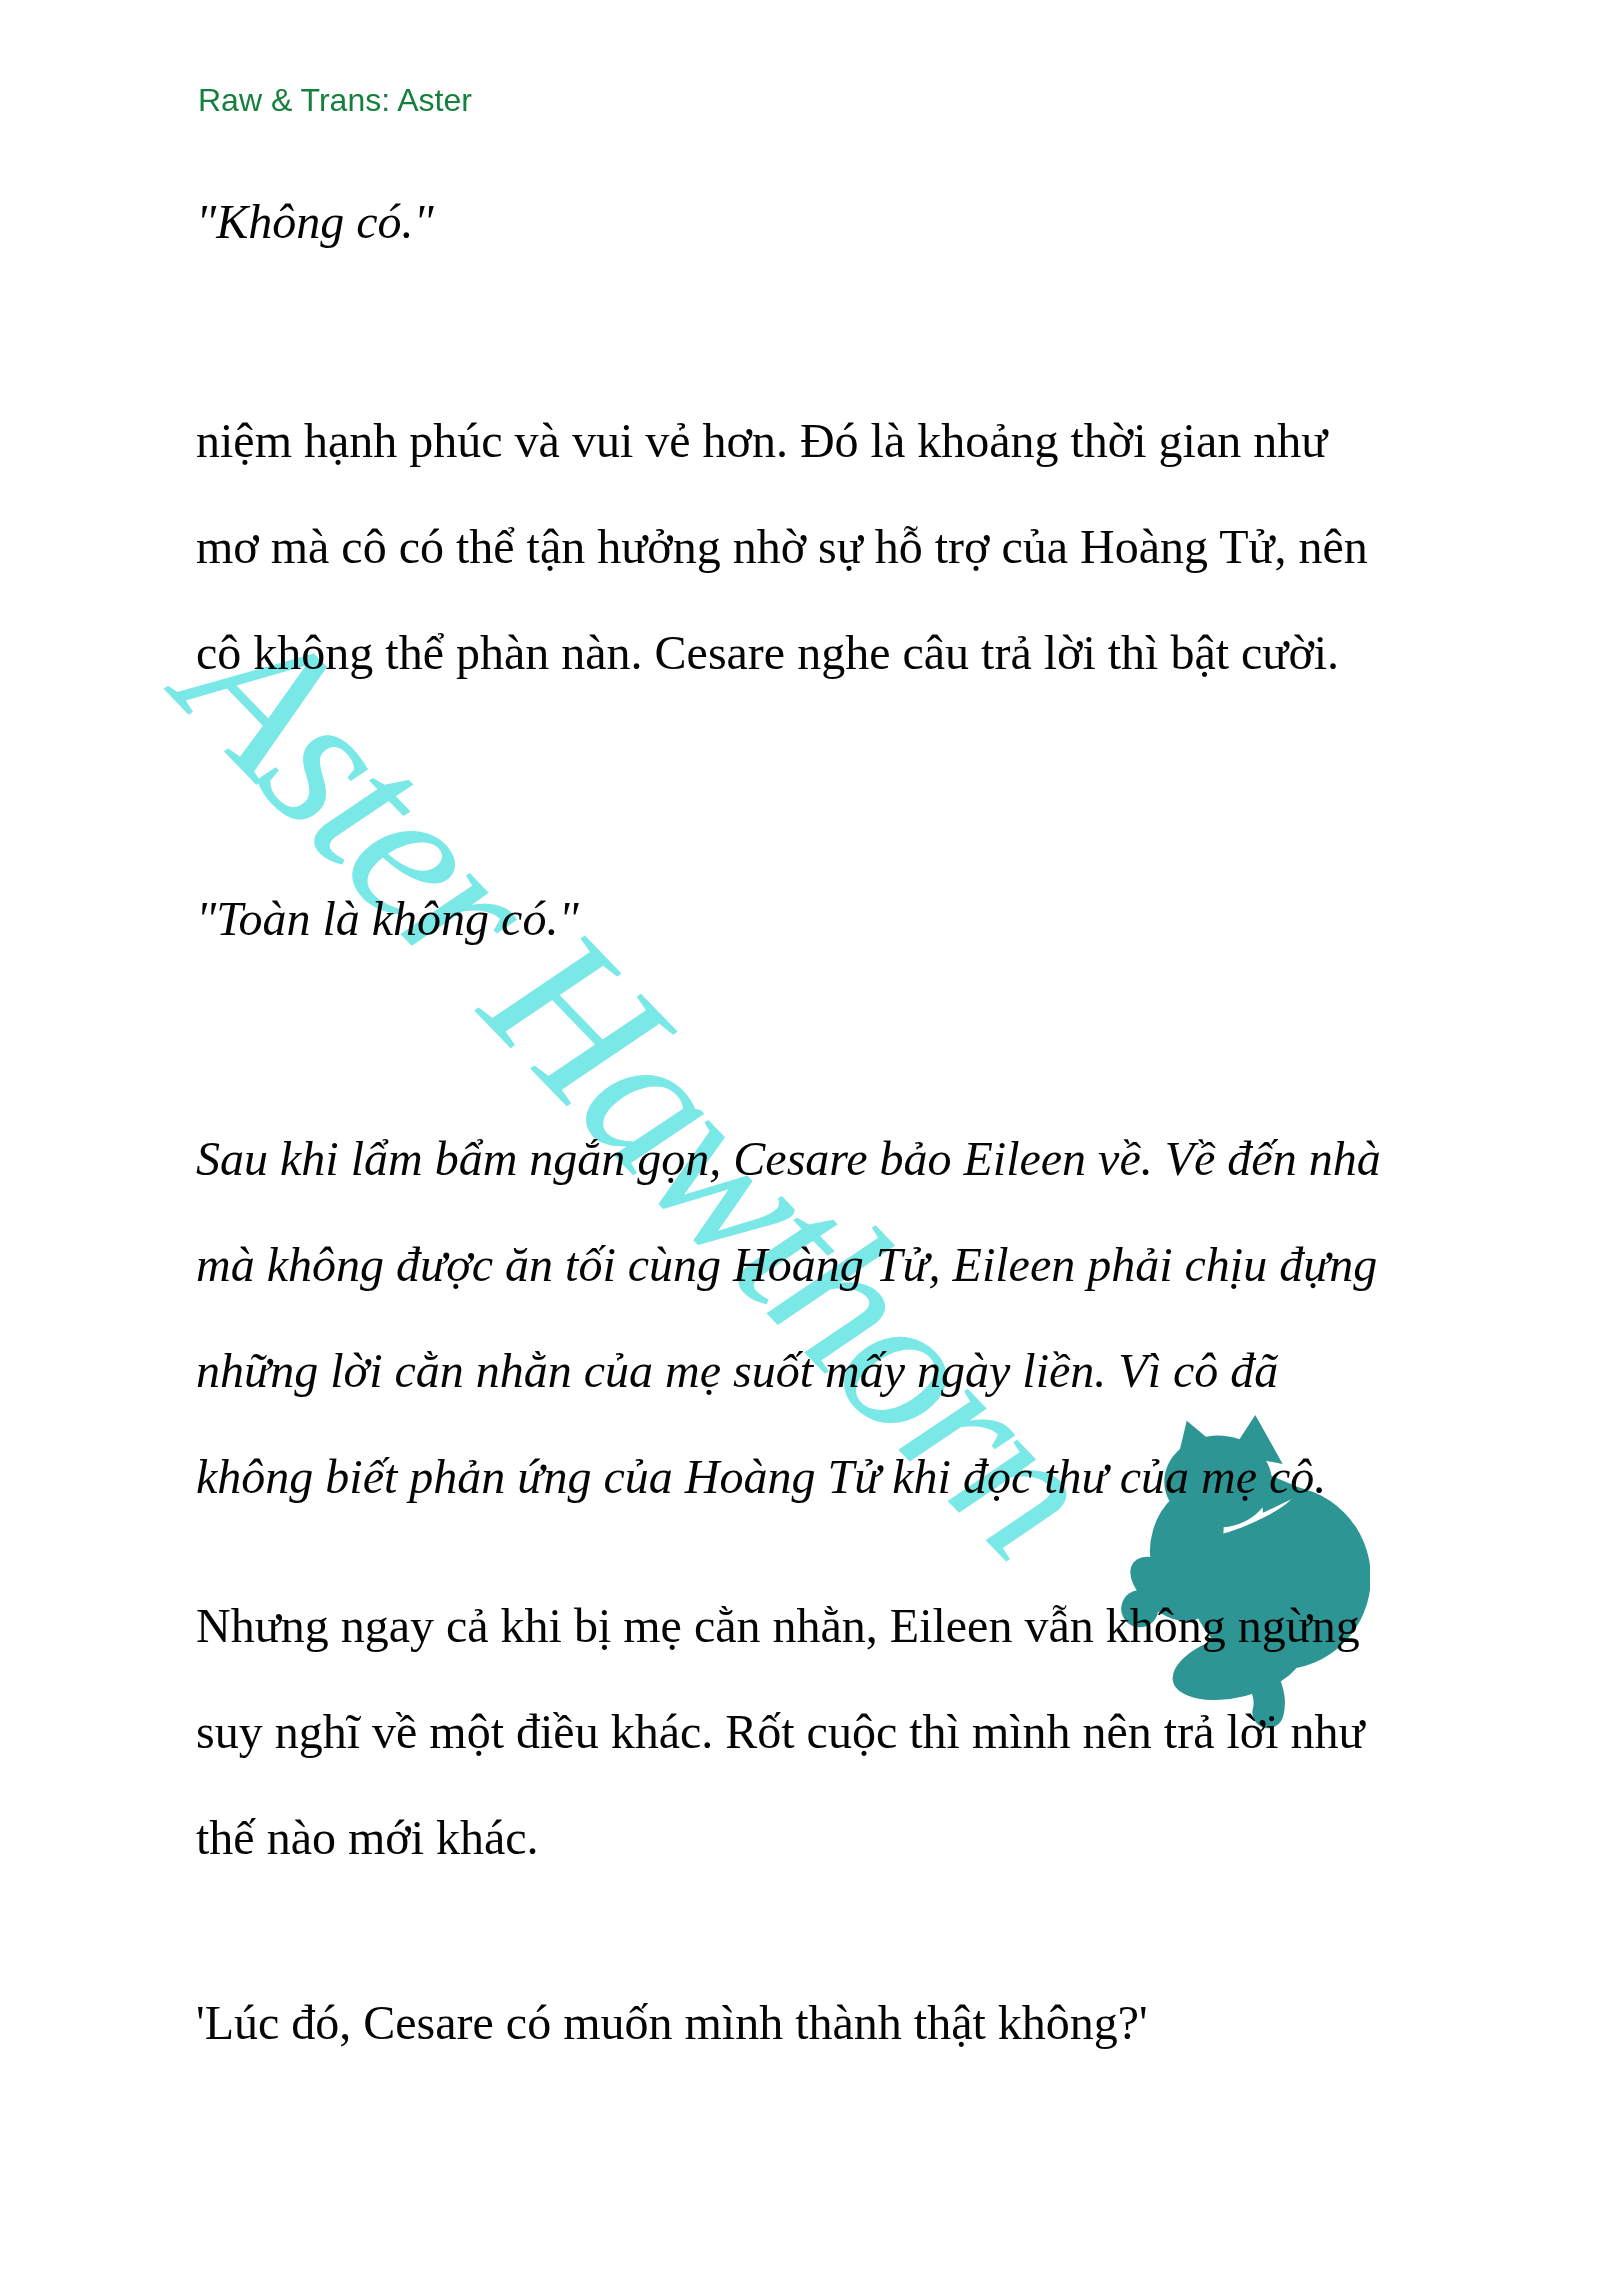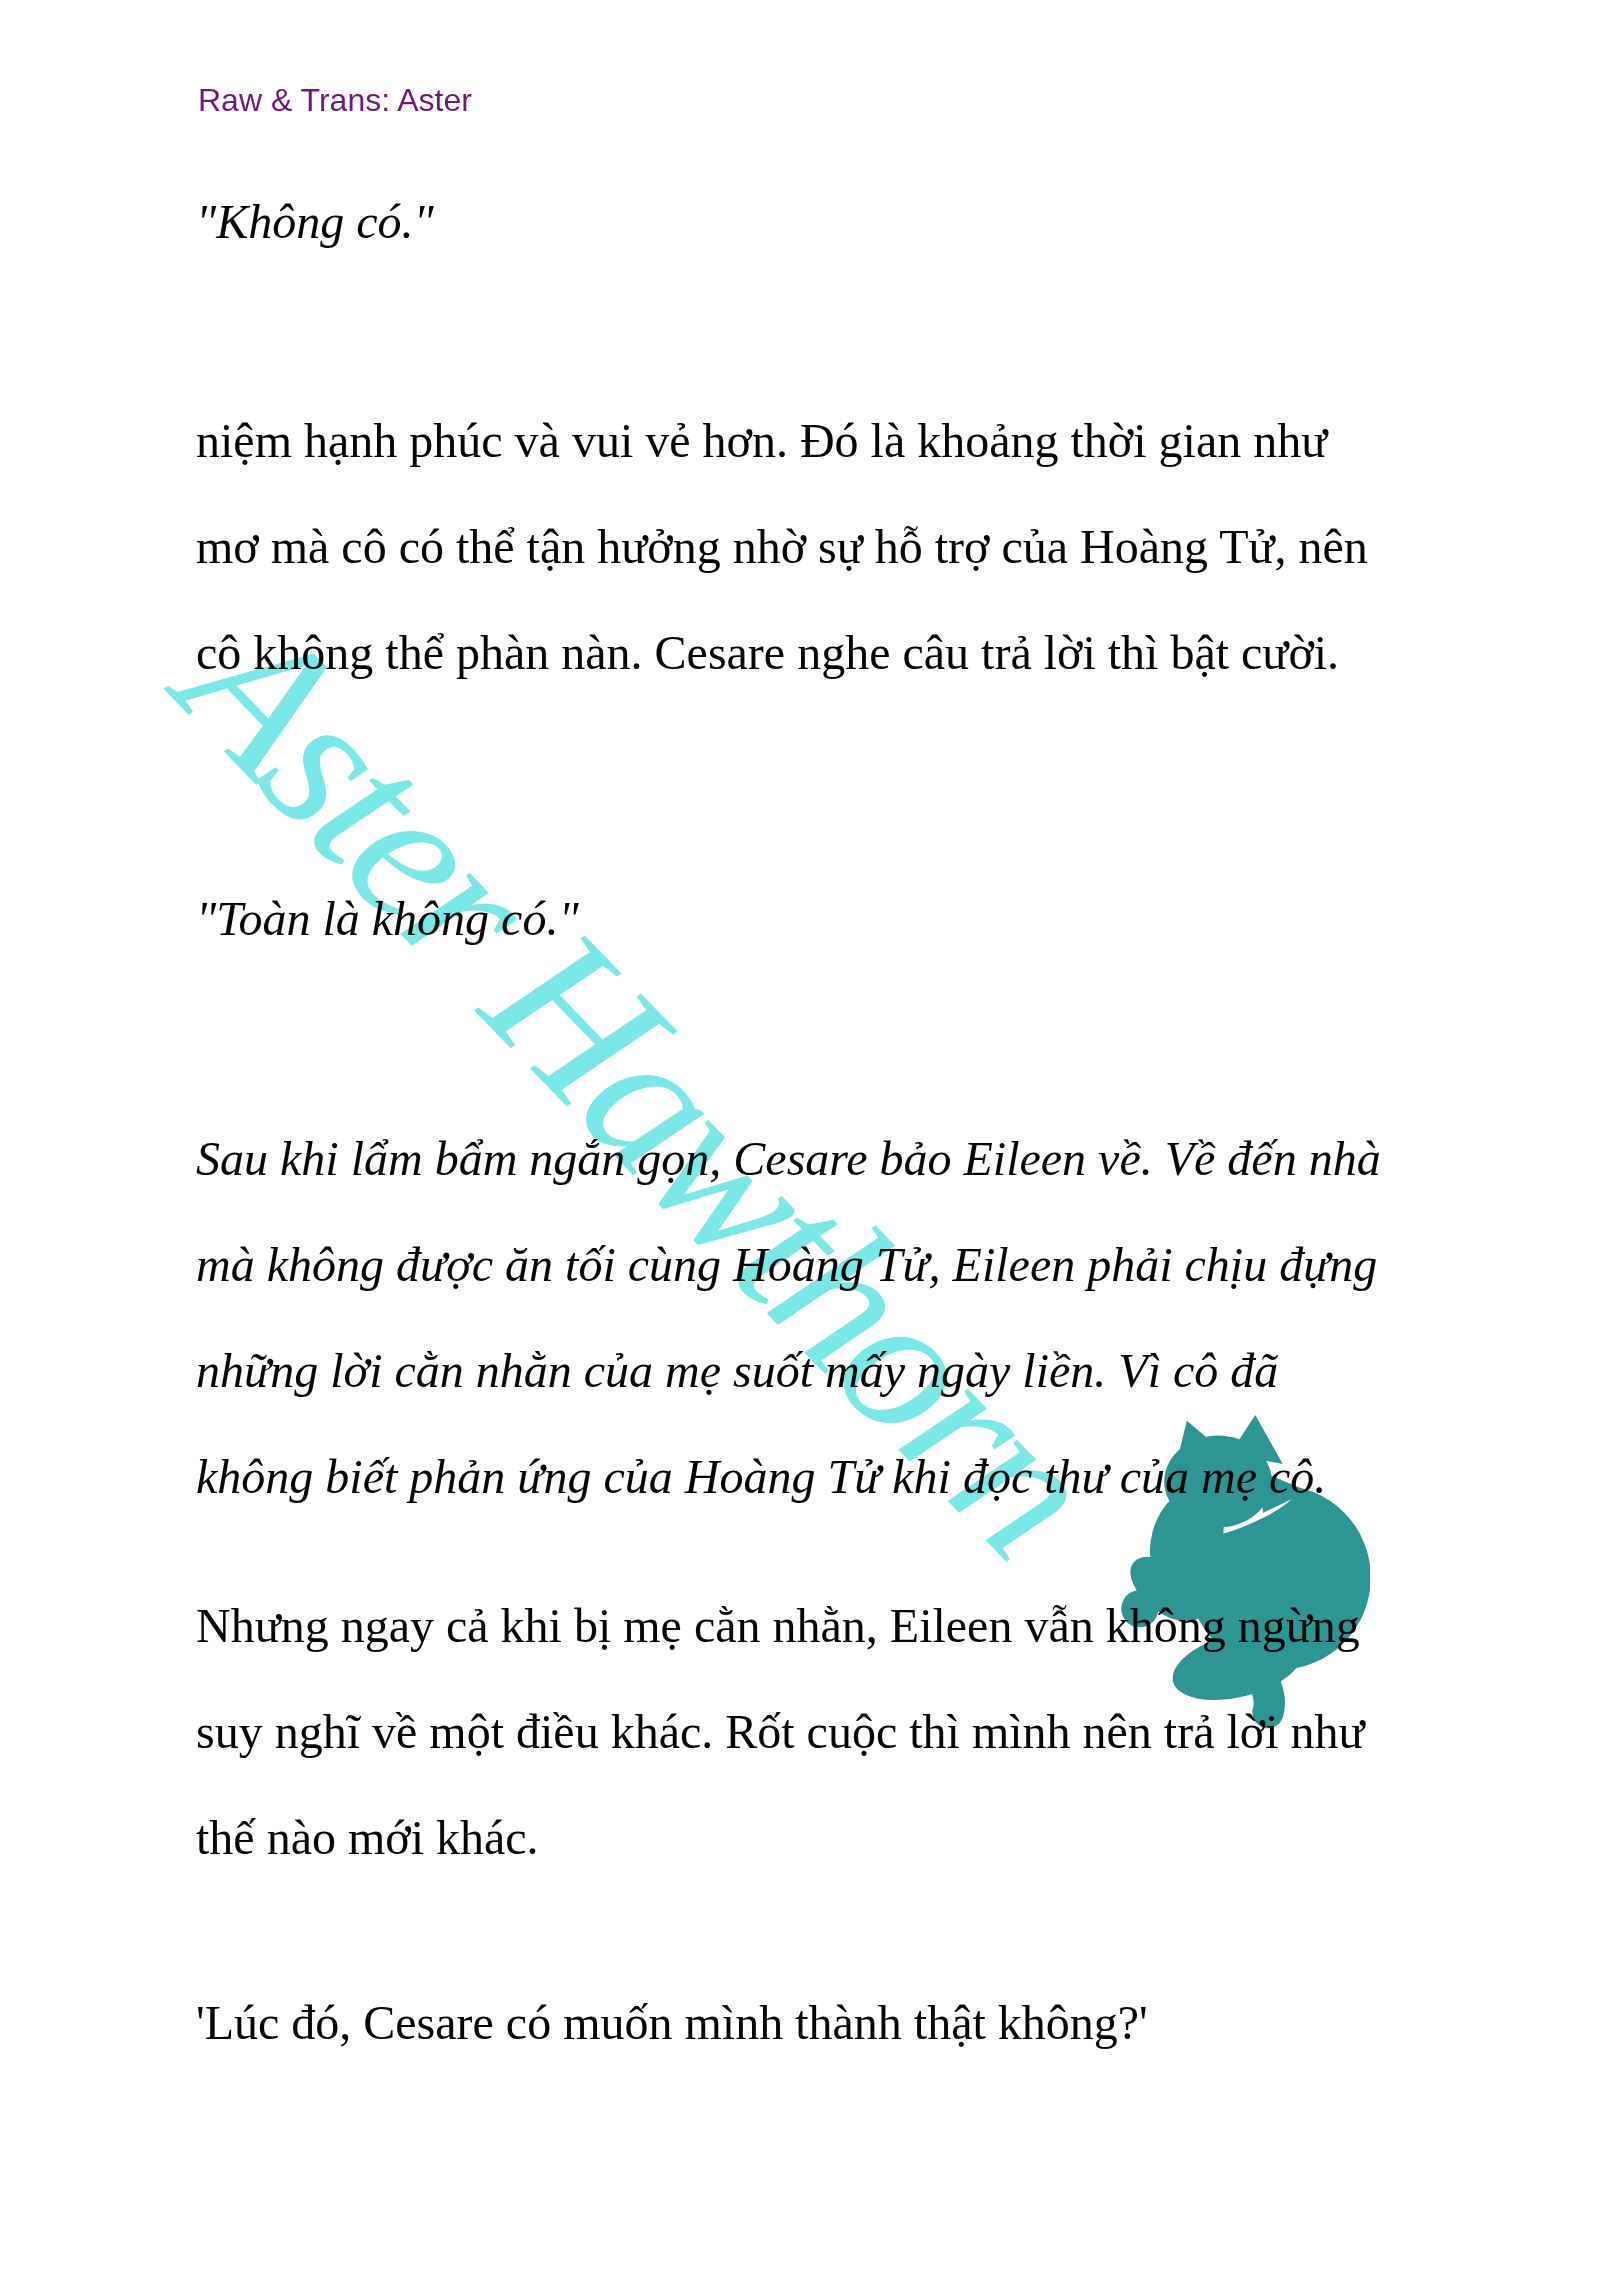--- a/index.html
+++ b/index.html
@@ -2,21 +2,21 @@
 <html style="--wm-color: #79e8e6; --cat-color: #2d9593;"><head>
 <meta charset="utf-8">
 <style>
   html,body{margin:0;padding:0;}
   body{width:1621px;height:2293px;background:#ffffff;position:relative;overflow:hidden;
        font-family:"Liberation Serif","DejaVu Serif",serif;color:#050505;}
   .page{position:absolute;inset:0;width:1621px;height:2293px;background:#ffffff;overflow:hidden;}
 
   .header{position:absolute;left:198px;top:82px;
           font-family:"Liberation Sans","DejaVu Sans",sans-serif;
-          font-size:32px;color:#701a75;white-space:nowrap;z-index:3;}
+          font-size:32px;color:#15803d;white-space:nowrap;z-index:3;}
 
   .watermark{position:absolute;left:292px;top:580px;z-index:1;
              font-family:"Liberation Serif","DejaVu Serif",serif;
              font-style:italic;font-size:201px;letter-spacing:-0.03em;
              color:var(--wm-color,#79e8e6);white-space:nowrap;
              transform:rotate(46deg);transform-origin:0 0;line-height:1;}
 
   .cat{position:absolute;left:1120px;top:1413px;width:250px;height:323px;z-index:2;
        color:var(--cat-color,#2d9593);}
 

